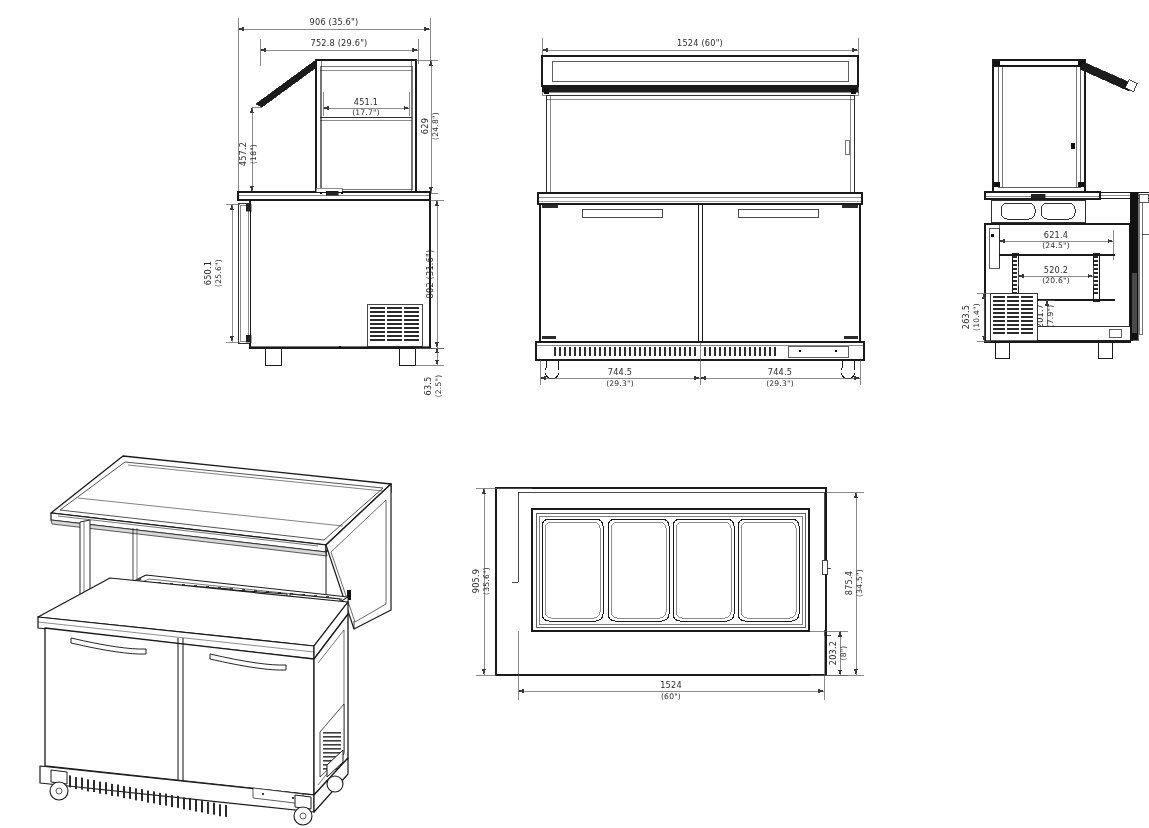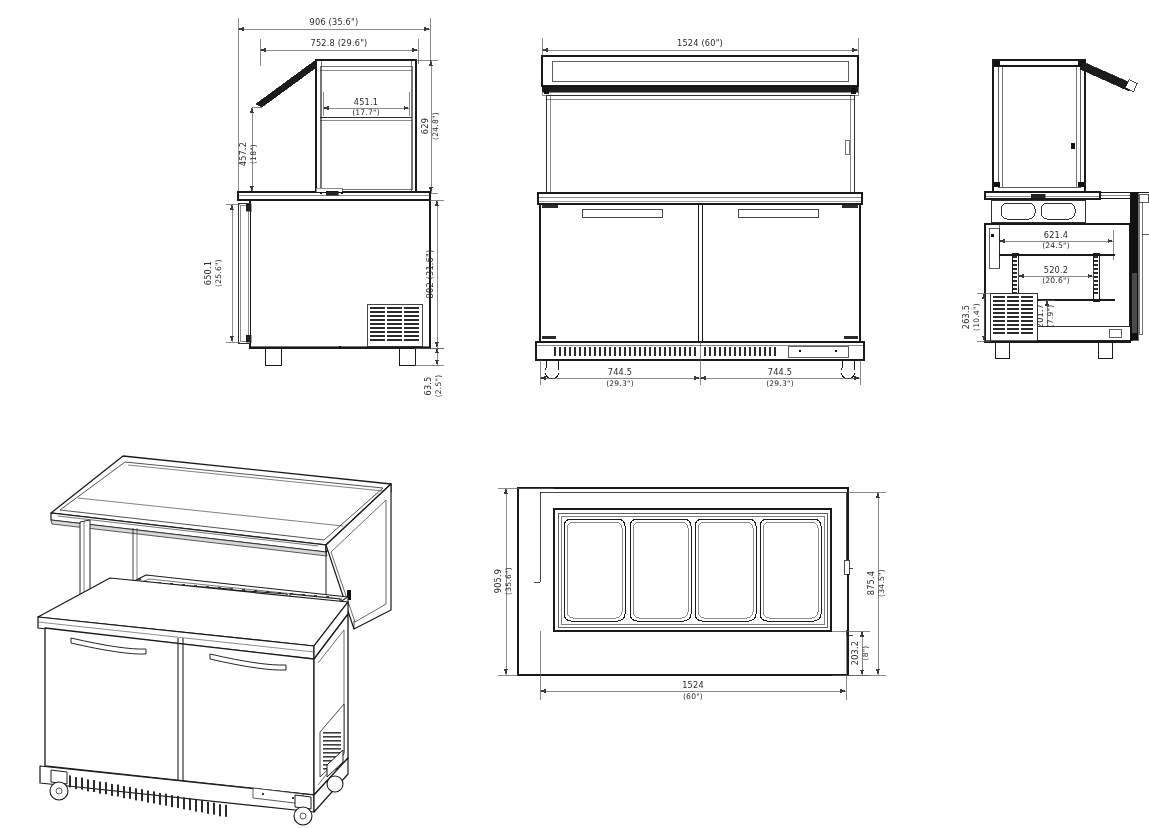--- a/index.html
+++ b/index.html
@@ -589,21 +589,21 @@
       <circle cx="285" cy="384" r="9" fill="#fff" stroke="#1a1a1a" stroke-width="1.1"></circle>
       <circle cx="285" cy="384" r="3" fill="#fff" stroke="#1a1a1a" stroke-width="0.7"></circle>
 
       <path d="M309 333 L325 318 L325 330 L309 345 Z" fill="#fff" stroke="#1a1a1a" stroke-width="1"></path>
       <ellipse cx="317" cy="352" rx="8" ry="8" fill="#fff" stroke="#1a1a1a" stroke-width="1.1"></ellipse>
     </g>
   </g>
 </svg>
 </div>
 
-<div class="vw" style="left:488px;top:460px;">
+<div class="vw" style="left:466px;top:460px;">
 <svg width="430" height="260" viewBox="0 0 430 260">
   <g fill="none" stroke="#1a1a1a" stroke-width="1" shape-rendering="crispEdges">
 
     <rect x="30" y="28" width="330" height="187" fill="#fff" stroke="#1a1a1a" stroke-width="1.2"></rect>
 
     <path d="M52 32 L358 32" stroke="#1a1a1a" stroke-width="0.8"></path>
     <path d="M52 32 L52 122" stroke="#1a1a1a" stroke-width="0.8"></path>
     <path d="M358 32 L358 108" stroke="#1a1a1a" stroke-width="0.8"></path>
     <path d="M52 122 L46 122" stroke="#1a1a1a" stroke-width="0.8"></path>
     <path d="M358 108 L365 108" stroke="#1a1a1a" stroke-width="0.8"></path>

